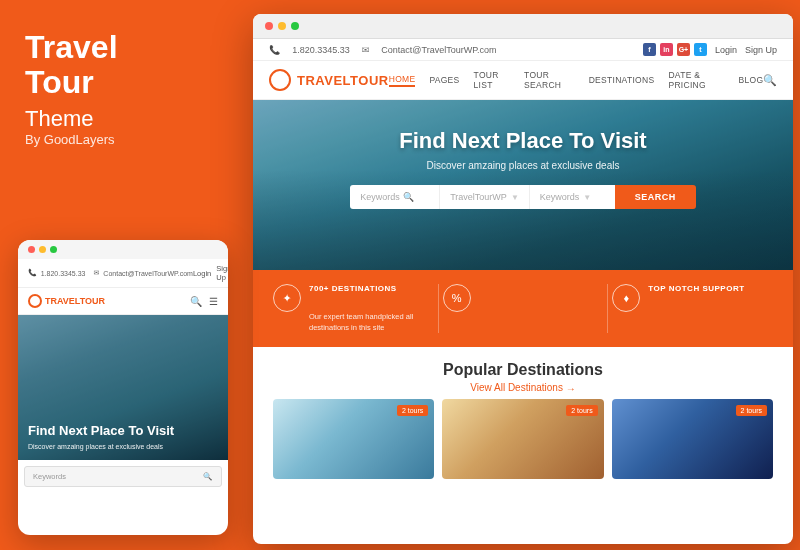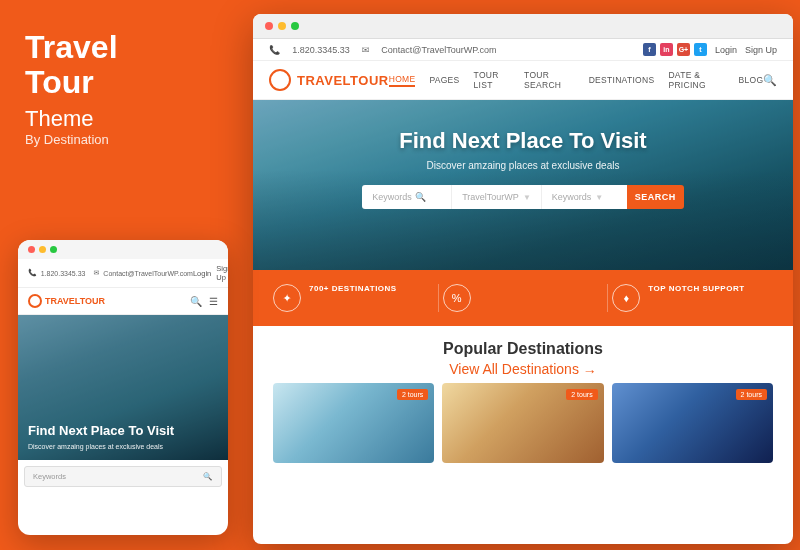--- a/index.html
+++ b/index.html
@@ -399,21 +399,21 @@
       position: relative;
     }
     .search-field .arrow {
       color: #ccc;
       font-size: 8px;
     }
     .search-btn {
       background: #f05a1a;
       color: #fff;
       border: none;
-      padding: 7px 8px;
+      padding: 7px 20px;
       font-size: 9px;
       font-weight: 600;
       border-radius: 0 3px 3px 0;
       cursor: pointer;
       text-transform: uppercase;
       letter-spacing: 0.5px;
     }
 
     
     .features-bar {
@@ -471,21 +471,21 @@
       margin-bottom: 6px;
     }
     .popular-title {
       font-size: 16px;
       font-weight: 700;
       color: #333;
       margin-bottom: 3px;
     }
     .popular-link {
       color: #f05a1a;
-      font-size: 14px;
+      font-size: 10px;
       cursor: pointer;
       display: flex;
       align-items: center;
       gap: 4px;
       justify-content: center;
     }
     .destination-cards {
       display: flex;
       gap: 8px;
     }
@@ -521,21 +521,21 @@
 </head>
 <body>
 
 <div class="left-panel">
   <div>
     <div class="brand-title">
       <span>Travel</span><br>
       <span>Tour</span>
     </div>
     <div class="brand-subtitle">Theme</div>
-    <div class="brand-by">By Destination</div>
+    <div class="brand-by">By GoodLayers</div>
   </div>
 </div>
 
 <div class="mobile-mockup">
   <div class="mobile-top-bar">
     <div class="mobile-dot r"></div>
     <div class="mobile-dot y"></div>
     <div class="mobile-dot g"></div>
   </div>
   <div class="mobile-header-bar">
@@ -647,20 +647,21 @@
           <button class="search-btn">Search</button>
         </div>
       </div>
     </div>
 
     <div class="features-bar">
       <div class="feature-item">
         <div class="feature-icon">✦</div>
         <div class="feature-text">
           <div class="feature-title">700+ DESTINATIONS</div>
+          <div class="feature-desc">Our expert team handpicked all destinations in this site</div>
         </div>
       </div>
       <div class="feature-divider"></div>
       <div class="feature-item">
         <div class="feature-icon">%</div>
       </div>
       <div class="feature-divider"></div>
       <div class="feature-item">
         <div class="feature-icon">♦</div>
         <div class="feature-text">

